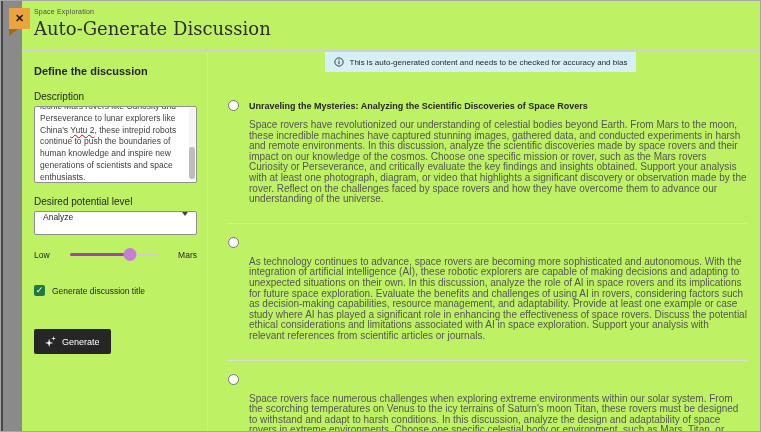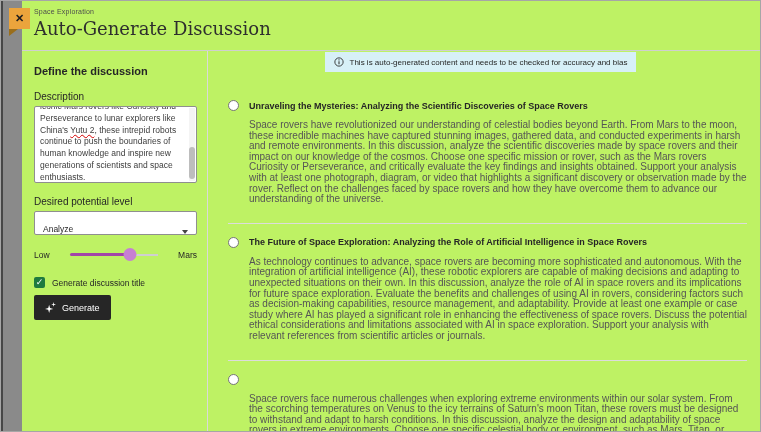--- a/index.html
+++ b/index.html
@@ -52,39 +52,39 @@
     position:relative; height:77px; border:1px solid #8f8f8f; border-radius:2px;
     overflow:hidden; background:#fff; cursor:text;
   }
   .textarea .text { margin:-6px 10px 0 5px; font-size:8.5px; line-height:11.8px; color:#3d3d3d; }
   .misspell { text-decoration: underline wavy #d40000; text-decoration-thickness:1px; }
   .scrollbar { position:absolute; top:1px; right:1px; bottom:1px; width:6px; background:#f4f4f4; }
   .scroll-thumb { position:absolute; right:0; width:6px; height:44%; bottom:2px; background:#bdbdbd; border-radius:3px; cursor:pointer; }
 
   .select {
     height:24px; border:1px solid #8f8f8f; border-radius:2px; background:#fff;
-    display:flex; align-items:flex-end; justify-content:space-between;
+    display:flex; align-items:flex-start; justify-content:space-between;
     padding:0 8px; font-size:8.5px; color:#262626; cursor:pointer; margin-top:2px;
   }
   .caret { width:0; height:0; border-left:3.5px solid transparent; border-right:3.5px solid transparent; border-top:4.5px solid #444; }
 
   .slider-row { display:flex; align-items:center; gap:20px; margin-top:7px; }
   .slider-end { font-size:8.5px; color:#262626; }
   .slider-track { position:relative; flex:1; height:13px; cursor:pointer; }
   .slider-fill { position:absolute; left:0; top:5px; height:3px; border-radius:2px; background:var(--slider-fill,#A245A8); }
   .slider-rest { position:absolute; right:0; top:5.5px; height:2px; background:#cfcfcf; }
   .slider-handle { position:absolute; top:0; width:13px; height:13px; border-radius:50%; background:var(--slider-handle,#C77FD3); transform:translateX(-50%); cursor:grab; }
 
-  .checkbox-row { display:flex; align-items:center; gap:7px; margin-top:16px; cursor:pointer; }
+  .checkbox-row { display:flex; align-items:center; gap:7px; margin-top:24px; cursor:pointer; }
   .checkbox { width:11px; height:11px; border-radius:2px; background:var(--checkbox,#1F7A3F); position:relative; flex:none; }
   .checkbox::after { content:'\2713'; position:absolute; inset:0; color:#fff; font-size:9px; line-height:11px; text-align:center; }
   .checkbox-label { font-size:8.5px; color:#262626; }
 
   .generate-btn {
-    margin-top:7px; display:inline-flex; align-items:center; gap:6px;
+    margin-top:33px; display:inline-flex; align-items:center; gap:6px;
     background:var(--generate-button-bg,#262626); color:#fff; border:none; border-radius:2px;
     padding:7px 11px; font-size:9px; font-family:inherit; cursor:pointer;
   }
 
   
   .main { flex:1; min-width:0; display:flex; flex-direction:column;align-items:center; }
   .banner {
     flex:none; margin:1px 7px 0 0; background:var(--banner-bg,#D7F0F7);
     display:flex; align-items:center; gap:6px; padding:5px 9px;
     font-size:8px; color:#262626;
@@ -179,21 +179,20 @@
             <div class="option-head">
               <span class="radio" role="radio" aria-checked="false"></span>
               <span class="option-title">Unraveling the Mysteries: Analyzing the Scientific Discoveries of Space Rovers</span>
             </div>
             <p class="option-body">Space rovers have revolutionized our understanding of celestial bodies beyond Earth. From Mars to the moon, these incredible machines have captured stunning images, gathered data, and conducted experiments in harsh and remote environments. In this discussion, analyze the scientific discoveries made by space rovers and their impact on our knowledge of the cosmos. Choose one specific mission or rover, such as the Mars rovers Curiosity or Perseverance, and critically evaluate the key findings and insights obtained. Support your analysis with at least one photograph, diagram, or video that highlights a significant discovery or observation made by the rover. Reflect on the challenges faced by space rovers and how they have overcome them to advance our understanding of the universe.</p>
           </div>
 
           <div class="option">
             <div class="option-head">
               <span class="radio" role="radio" aria-checked="false"></span>
-              <span class="option-title">The Future of Space Exploration: Analyzing the Role of Artificial Intelligence in Space Rovers</span>
             </div>
             <p class="option-body">As technology continues to advance, space rovers are becoming more sophisticated and autonomous. With the integration of artificial intelligence (AI), these robotic explorers are capable of making decisions and adapting to unexpected situations on their own. In this discussion, analyze the role of AI in space rovers and its implications for future space exploration. Evaluate the benefits and challenges of using AI in rovers, considering factors such as decision-making capabilities, resource management, and adaptability. Provide at least one example or case study where AI has played a significant role in enhancing the effectiveness of space rovers. Discuss the potential ethical considerations and limitations associated with AI in space exploration. Support your analysis with relevant references from scientific articles or journals.</p>
           </div>
 
           <div class="option">
             <div class="option-head">
               <span class="radio" role="radio" aria-checked="false"></span>
             </div>
             <p class="option-body">Space rovers face numerous challenges when exploring extreme environments within our solar system. From the scorching temperatures on Venus to the icy terrains of Saturn's moon Titan, these rovers must be designed to withstand and adapt to harsh conditions. In this discussion, analyze the design and adaptability of space rovers in extreme environments. Choose one specific celestial body or environment, such as Mars, Titan, or Europa, and evaluate the key features and technologies incorporated into rovers to ensure their survival and optimal performance. Consider the mobility systems, protective measures, and scientific instruments used in these rovers. Discuss how the design choices reflect the challenges posed by the environment and analyze the impact of these rovers on our understanding of extreme planetary conditions.</p>
           </div>

